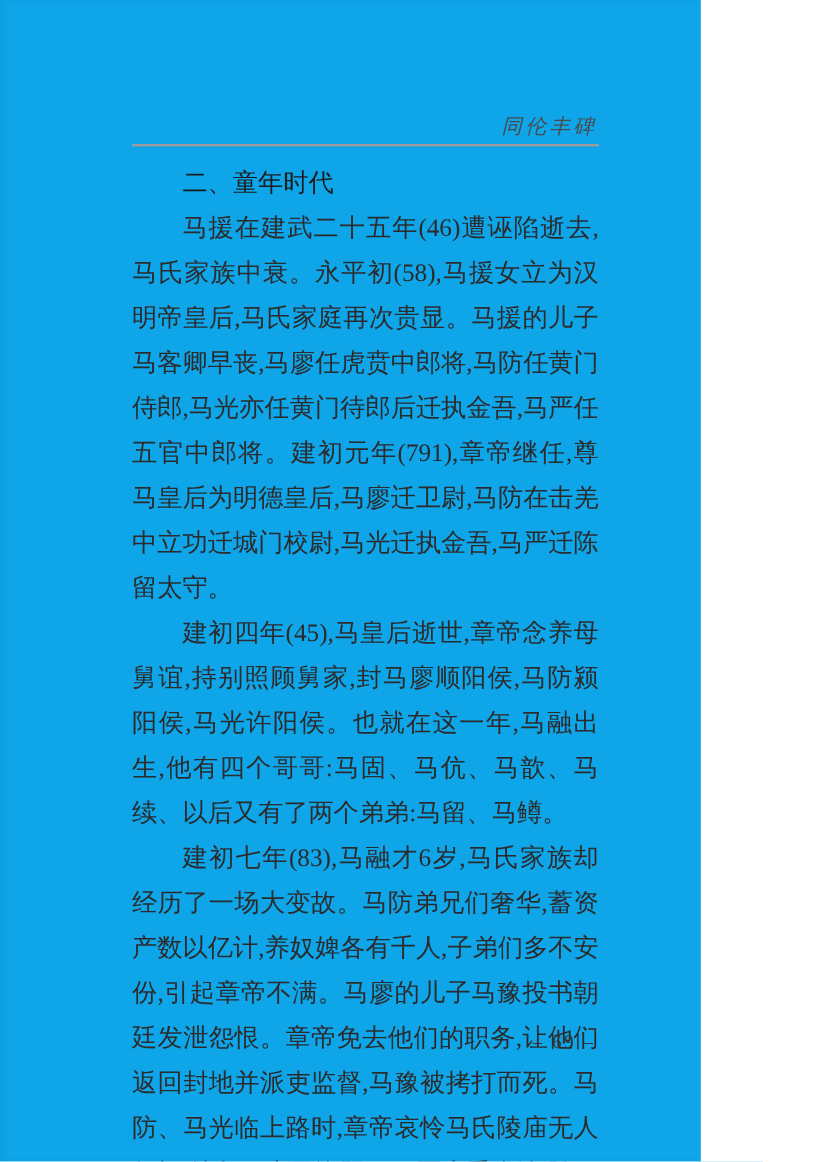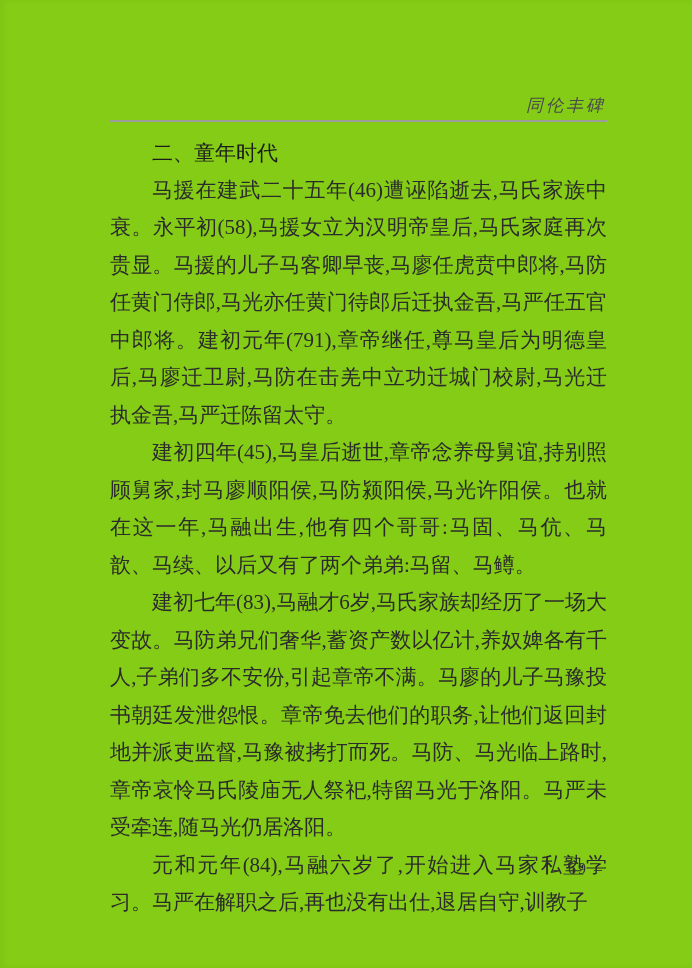--- a/index.html
+++ b/index.html
@@ -2,23 +2,23 @@
 <html><head>
 <meta charset="utf-8">
 <style>
   html, body {
     margin: 0;
     padding: 0;
     background: #ffffff;
   }
   .page {
     position: relative;
-    width: 692px;
+    width: 584px;
     height: 968px;
-    background: #84cc16;
+    background: #0ea5e9;
     overflow: hidden;
     font-family: "Liberation Serif", serif;
     box-shadow: inset 3px 0 6px rgba(0,0,0,0.04);
   }
   .running-header {
     position: absolute;
     top: 94px;
     left: 110px;
     right: 86px;
     text-align: right;

